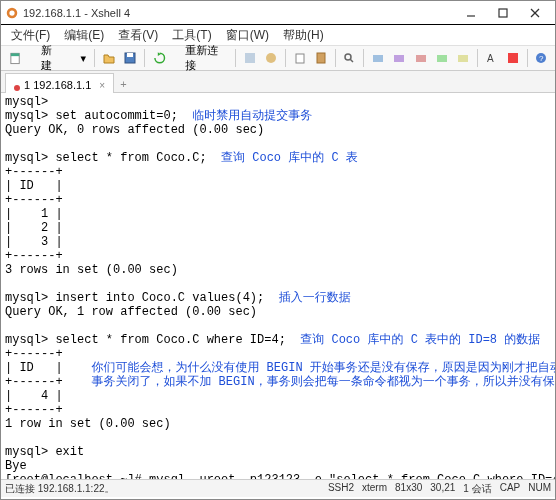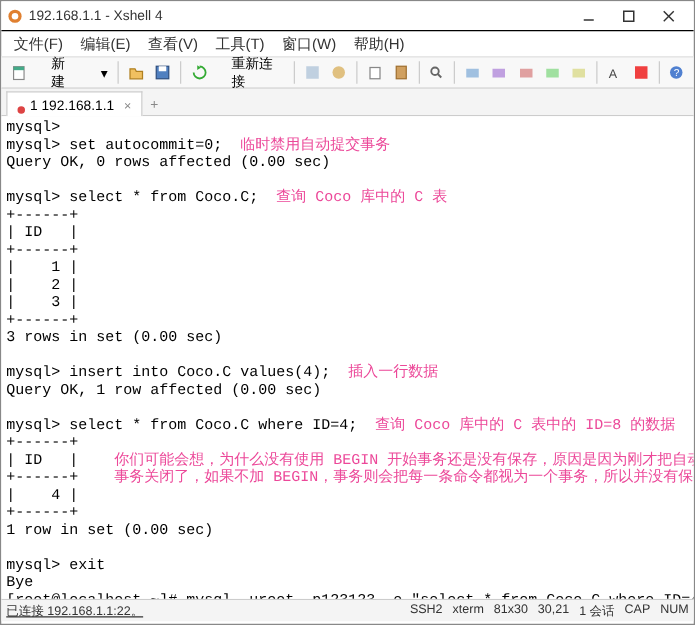--- a/index.html
+++ b/index.html
@@ -15,23 +15,23 @@
 .toolbar { height: 26px; display: flex; align-items: center; padding: 2px 4px; gap: 2px; border-top: 1px solid #e0e0e0; border-bottom: 1px solid #ccc; background: #f8f8f8; }
 .tb-btn { width: 20px; height: 20px; display: flex; align-items: center; justify-content: center; }
 .tb-btn-wide { padding: 0 4px; display: flex; align-items: center; height: 20px; gap: 19px; font-size: 11px; }
 .tb-sep { width: 1px; height: 18px; background: #ccc; margin: 0 2px; }
 .tabbar { height: 22px; display: flex; align-items: flex-end; padding: 0 4px; background: #f4f4f4; border-bottom: 1px solid #ccc; }
 .tab { height: 20px; padding: 2px 8px; background: #fff; border: 1px solid #ccc; border-bottom: none; display: flex; align-items: flex-end; gap: 4px; font-size: 11px; position: relative; top: 1px; }
 .tab-dot { width: 6px; height: 6px; background: #d44; border-radius: 50%; }
 .tab-close { font-size: 10px; color: #888; margin-left: 4px; }
 .tab-plus { padding: 2px 6px; color: #888; }
 .terminal { font-family: "Courier New", monospace; font-size: 12px; line-height: 14px; padding: 2px 4px; white-space: pre; color: #000; background: #fff; height: 386px; overflow: hidden; position: relative; }
-.red { color: #ec4899; }
+.red { color: #1d4ed8; }
 .statusbar { height: 18px; border-top: 1px solid #ccc; display: flex; align-items: center; font-size: 10px; color: #333; padding: 0 4px; background: #f4f4f4; }
-.status-left { flex: 1; text-decoration: underline; }
+.status-left { flex: 1; }
 .status-right { display: flex; gap: 8px; }
 </style>
 </head>
 <body>
 
 <div class="titlebar">
   <span class="titlebar-icon">
     <svg viewBox="0 0 16 16">
         <circle cx="8" cy="8" r="6" fill="#e08030"></circle>
         <circle cx="8" cy="8" r="3" fill="#fff"></circle>

